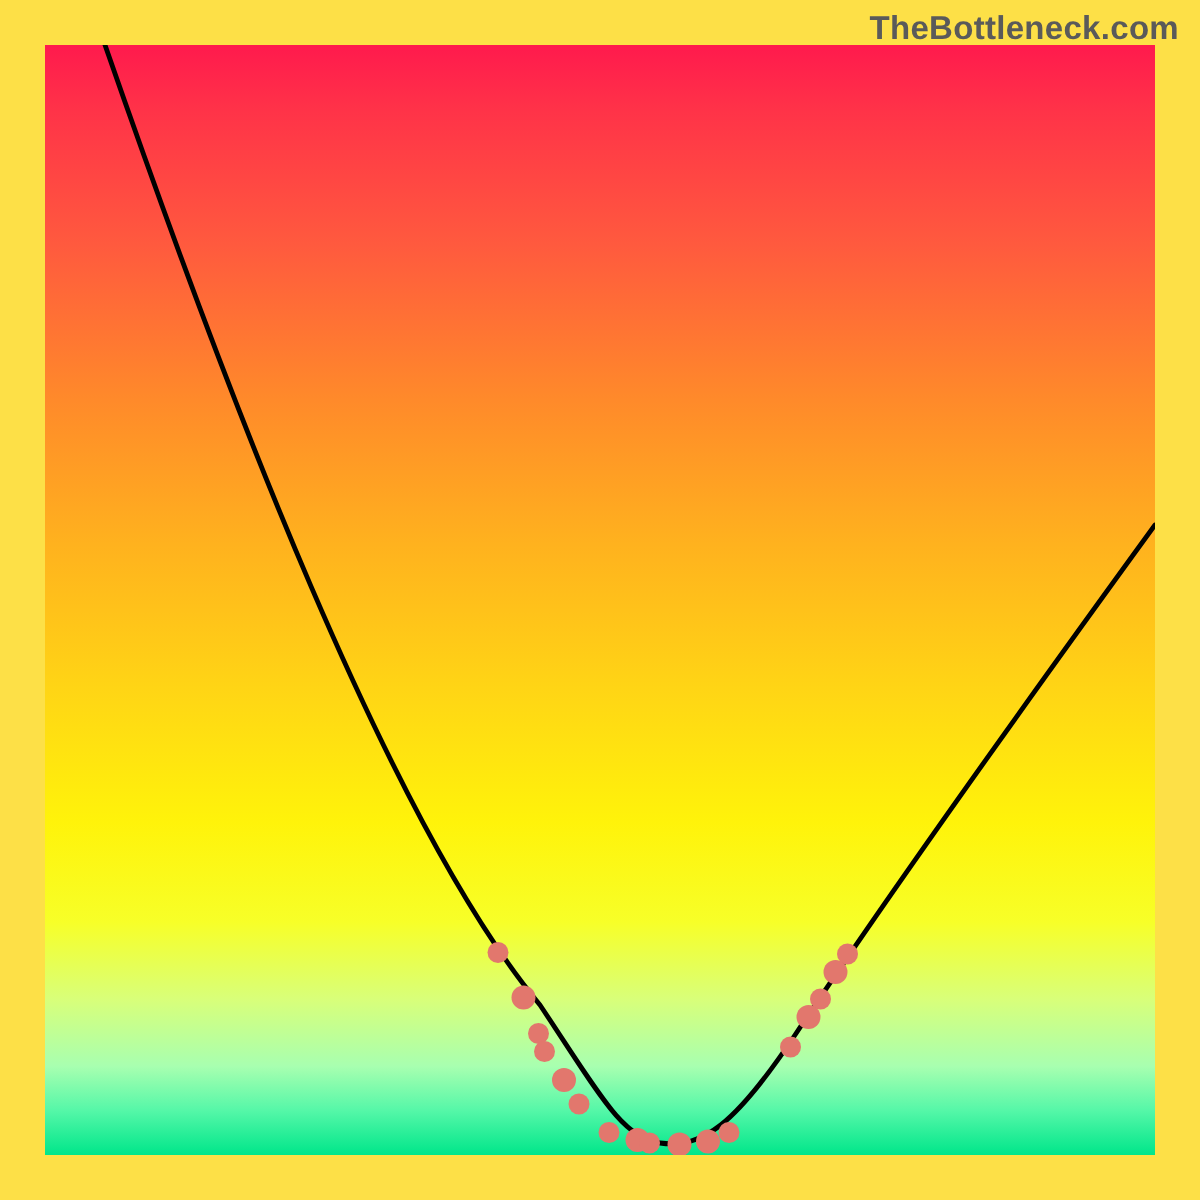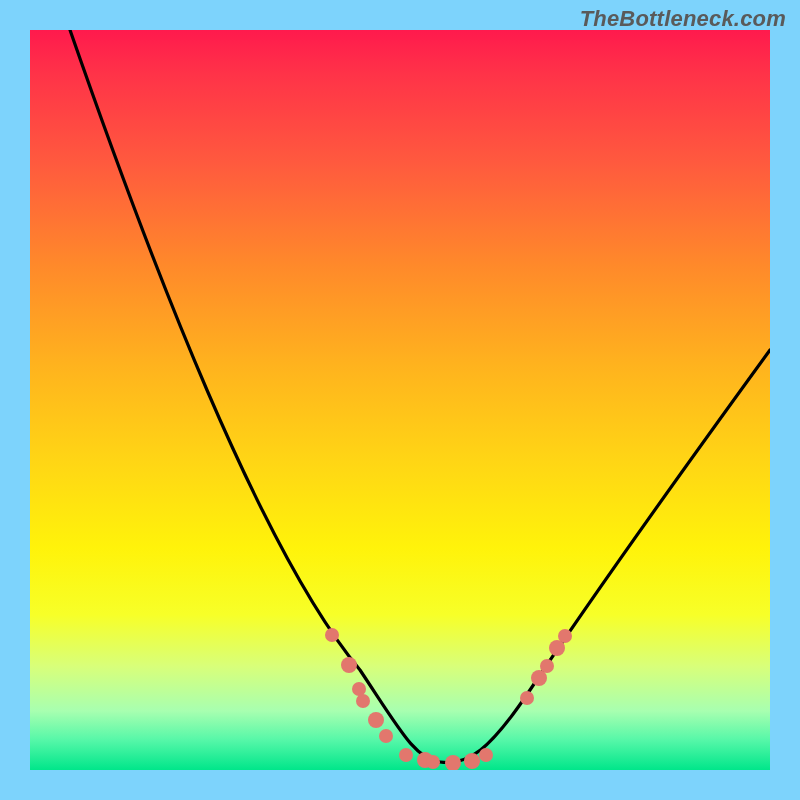--- a/index.html
+++ b/index.html
@@ -1,22 +1,21 @@
 <!DOCTYPE html>
 <html><head>
 <meta charset="utf-8">
 <style>
   * { margin: 0; padding: 0; box-sizing: border-box; }
   html, body { width: 800px; height: 800px; overflow: hidden; background: #000; }
   .frame {
     position: relative;
     width: 800px;
     height: 800px;
-    background: #7dd3fc;
-    font-style: italic;
+    background: #fde047;
   }
   .plot {
     position: absolute;
     left: 30px;
     top: 30px;
     width: 740px;
     height: 740px;
     background: linear-gradient(to bottom,
       #ff1a4d 0%,
       #ff3348 6%,

